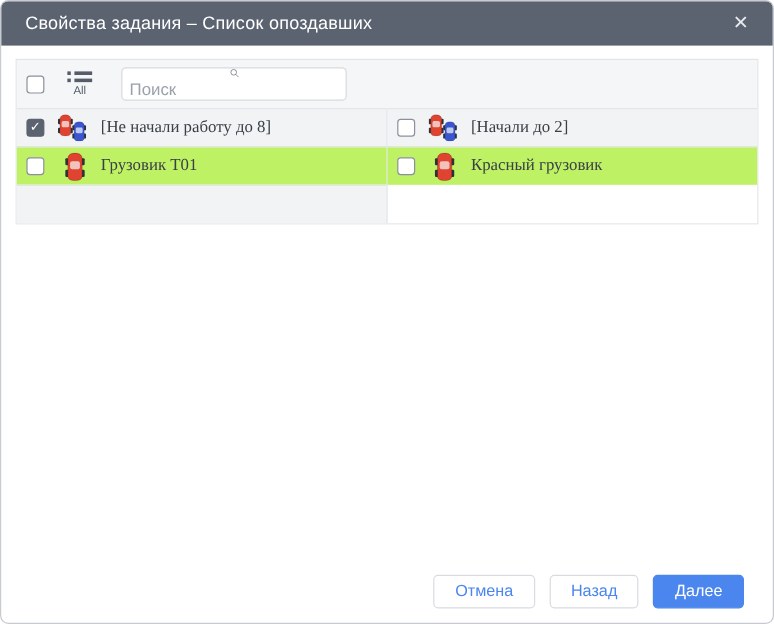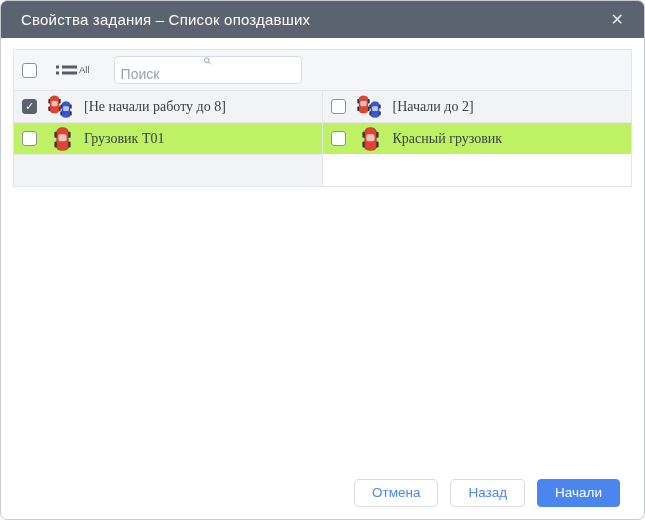--- a/index.html
+++ b/index.html
@@ -38,21 +38,21 @@
   .checkbox{
     width:15px;height:15px;flex:0 0 auto;box-sizing:border-box;
     border:1px solid #8b919c;border-radius:3px;background:#fff;cursor:pointer;
     display:inline-flex;align-items:center;justify-content:center;
   }
   .checkbox.checked{
     background:var(--check-bg);border-color:var(--check-bg);
     color:#fff;font-size:11px;font-weight:bold;line-height:1;
   }
   .all-btn{
-    margin-left:19px;display:flex;align-items:center;
+    margin-left:19px;display:flex;flex-direction:column;align-items:center;
     color:#565d69;font-size:9.5px;line-height:1;gap:2px;cursor:pointer;user-select:none;
   }
   .search{
     margin-left:24px;width:188px;height:28px;box-sizing:border-box;
     background:#fff;border:1px solid #d7dade;border-radius:4px;
     display:flex;align-items:center;padding:0 8px;flex-direction:column;
   }
   .search input{
     border:none;outline:none;flex:1;min-width:0;background:transparent;
     font-size:14px;color:#3b4046;margin-left:7px;font-family:inherit;
@@ -183,16 +183,16 @@
           </span>
           <span class="cell-label">Красный грузовик</span>
         </div>
         <div class="cell alt"></div>
       </div>
   </div>
 
   <div class="footer">
     <button class="btn secondary">Отмена</button>
     <button class="btn secondary">Назад</button>
-    <button class="btn primary">Начали</button>
+    <button class="btn primary">Далее</button>
   </div>
 
 </div>
 
 </body></html>

